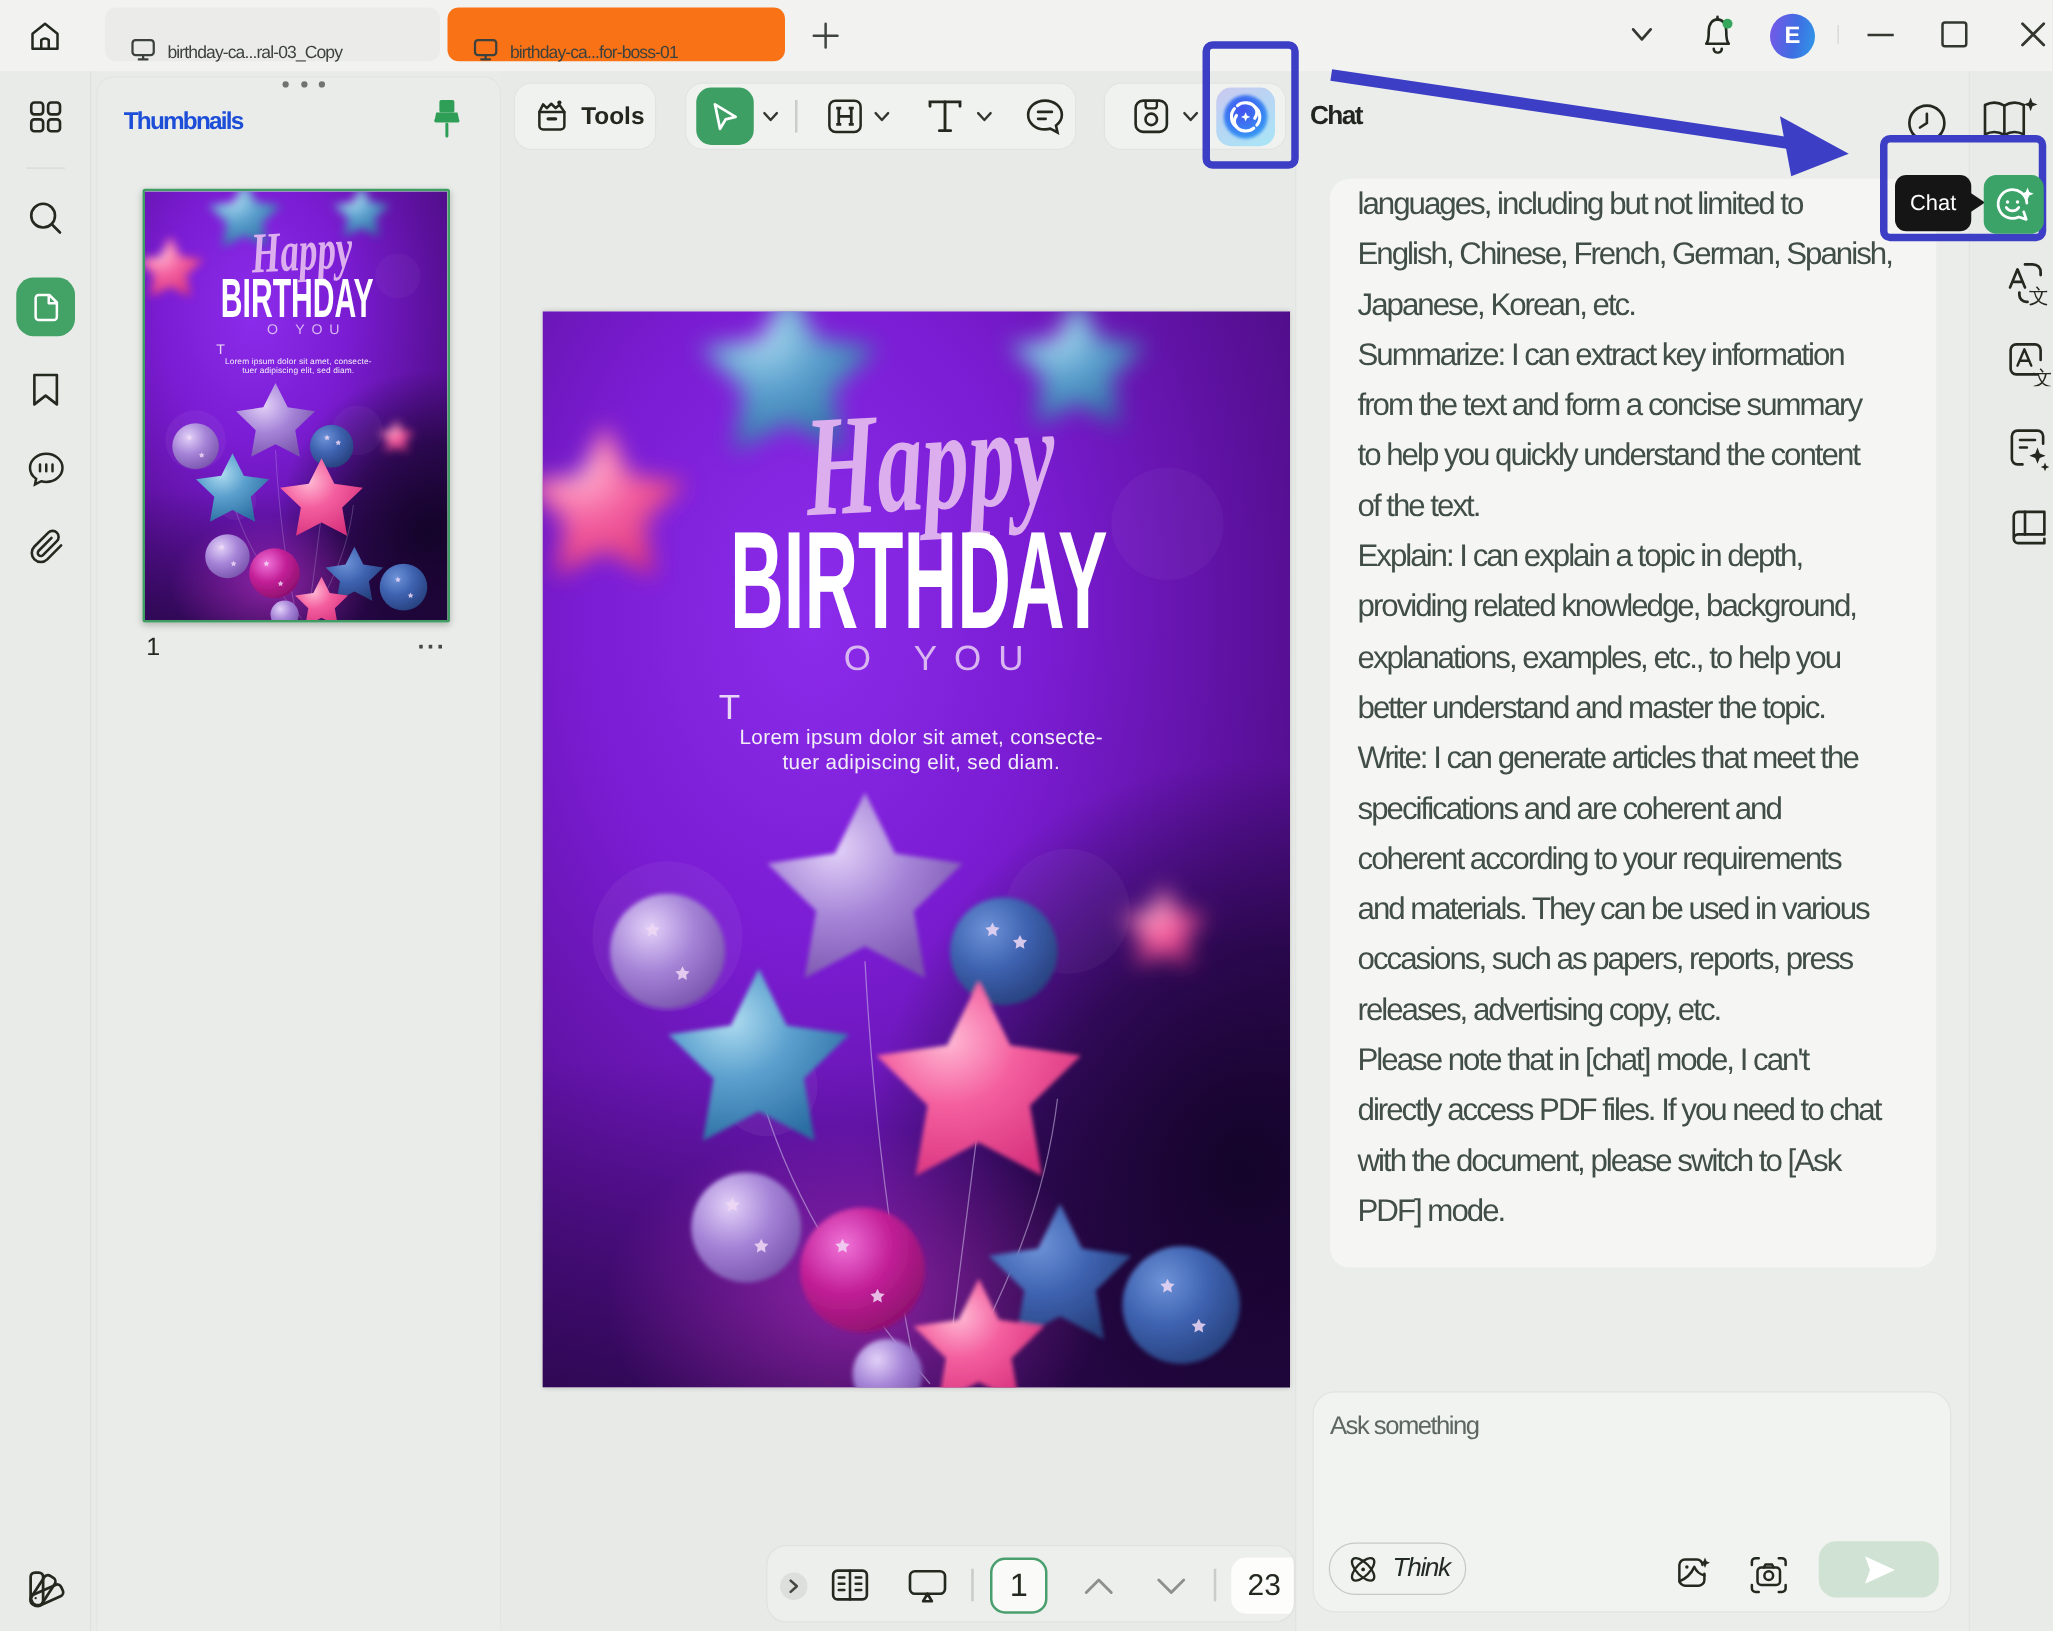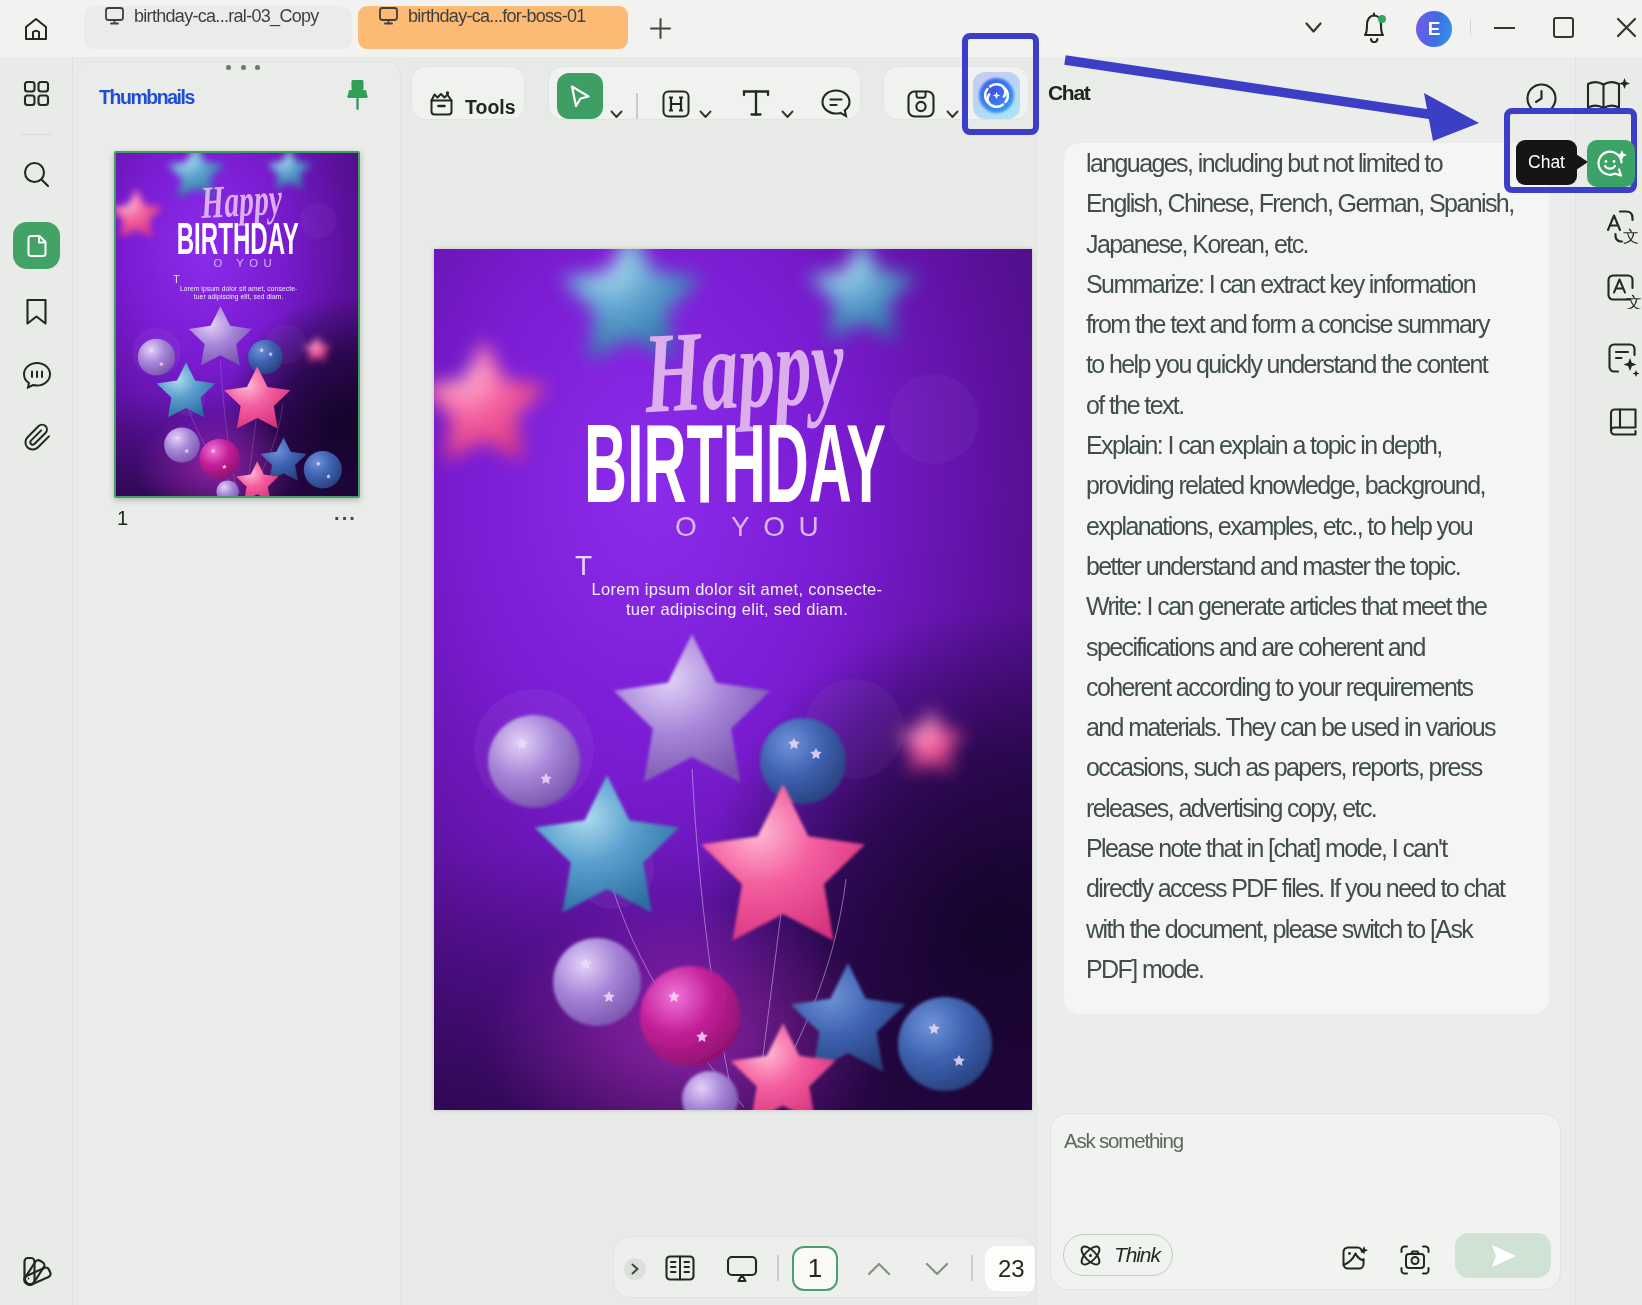--- a/index.html
+++ b/index.html
@@ -3,37 +3,37 @@
 <meta charset="utf-8">
 <style>
 * { margin:0; padding:0; box-sizing:border-box; }
 html,body { width:1642px; height:1305px; overflow:hidden; }
 body { font-family:"Liberation Sans", sans-serif; background:#e9ebe8; position:relative; }
 .abs { position:absolute; }
 svg { display:block; }
 
 
 #titlebar { position:absolute; left:0; top:0; width:1642px; height:57px; background:#f2f3f1; }
-.tab { position:absolute; top:6px; height:43px; border-radius:9px; display:flex; align-items:flex-start; color:#3d413d; font-size:18px; letter-spacing:-0.7px; }
+.tab { position:absolute; top:6px; height:43px; border-radius:9px; display:flex; align-items:flex-end; color:#3d413d; font-size:14px; letter-spacing:-0.7px; }
 #tab1 { left:84px; width:268px; background:#ebecea; }
-#tab2 { left:358px; width:270px; background:#fdba74; }
+#tab2 { left:358px; width:270px; background:#f97316; }
 .tabicon { margin-left:20px; margin-right:9px; }
 
 
 #leftrail { position:absolute; left:0; top:57px; width:73px; height:1248px; background:#e9ebe8; border-right:1px solid #dfe1de; }
 
 
 #thumbpanel { position:absolute; left:77px; top:61px; width:324px; height:1244px; background:#eaece9; border:1px solid #e3e5e2; border-bottom:none; border-radius:14px 14px 0 0; }
 #thumbtitle { position:absolute; left:21px; top:24px; font-size:19.5px; letter-spacing:-1.45px; font-weight:bold; color:#1d4ed8; }
 #thumbcard { position:absolute; left:36px; top:89px; width:246px; height:347px; border:2px solid #3f9d63; border-radius:2px; overflow:hidden; box-shadow:0 2px 6px rgba(0,0,0,0.25); }
 #thumbcard svg { width:100%; height:100%; }
 
 
 #canvas { position:absolute; left:401px; top:57px; width:635px; height:1248px; background:#e8eae7; }
-.tbtn { position:absolute; top:9px; height:54px; background:#f0f2ef; border:1px solid #e2e4e1; border-radius:14px; display:flex; align-items:flex-end; }
+.tbtn { position:absolute; top:9px; height:54px; background:#f0f2ef; border:1px solid #e2e4e1; border-radius:14px; display:flex; align-items:center; }
 #poster { position:absolute; left:33px; top:192px; width:598px; height:861px; box-shadow:0 0 4px rgba(0,0,0,0.18); }
 #poster svg { width:100%; height:100%; }
 
 
 #bottomnav { position:absolute; left:613px; top:1236px; width:423px; height:62px; background:#edefec; border:1px solid #e0e2df; border-radius:16px; overflow:hidden; }
 
 
 #chatpanel { position:absolute; left:1036px; top:57px; width:539px; height:1248px; background:#ebedea; border-left:1px solid #e2e4e1; }
 #chatheading { position:absolute; left:11px; top:24px; font-size:21px; letter-spacing:-1.3px; font-weight:bold; color:#20261f; }
 #chattext { position:absolute; left:27px; top:86px; width:485px; height:871px; background:#f5f6f4; border-radius:16px; padding:0 0 0 22px; font-size:25px; letter-spacing:-1.6px; line-height:40.3px; color:#414d47; white-space:nowrap; overflow:hidden; }

